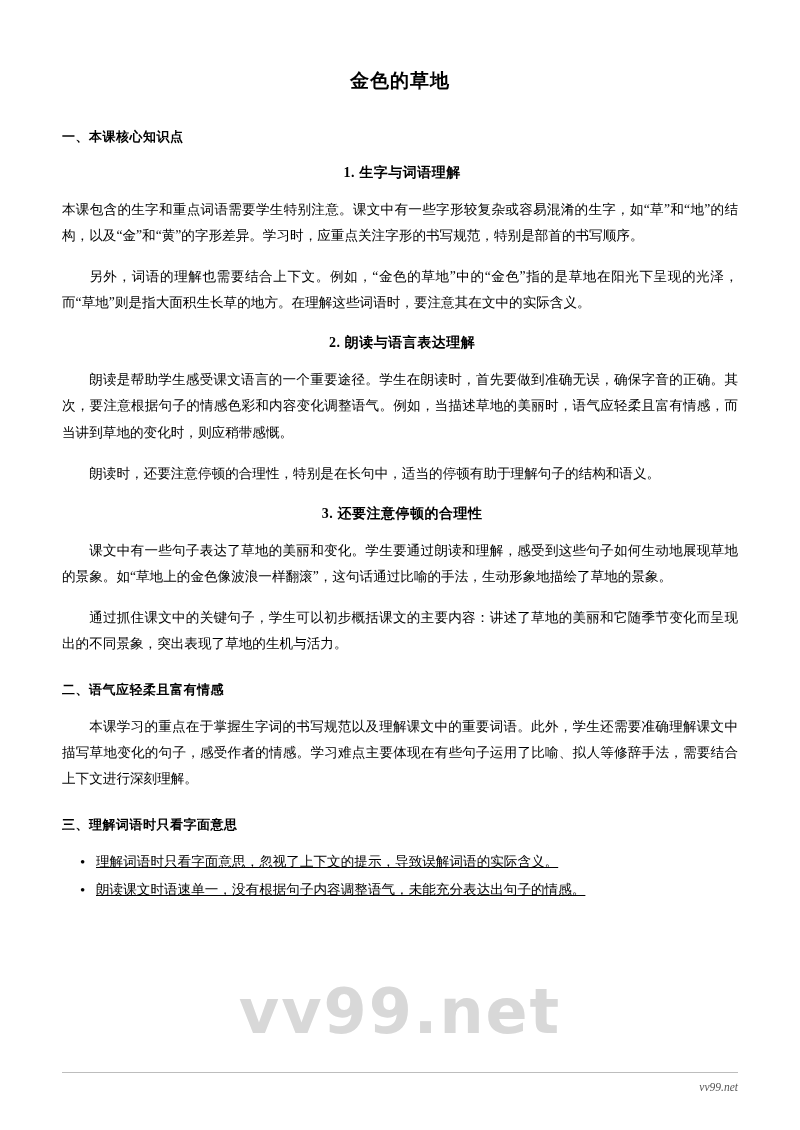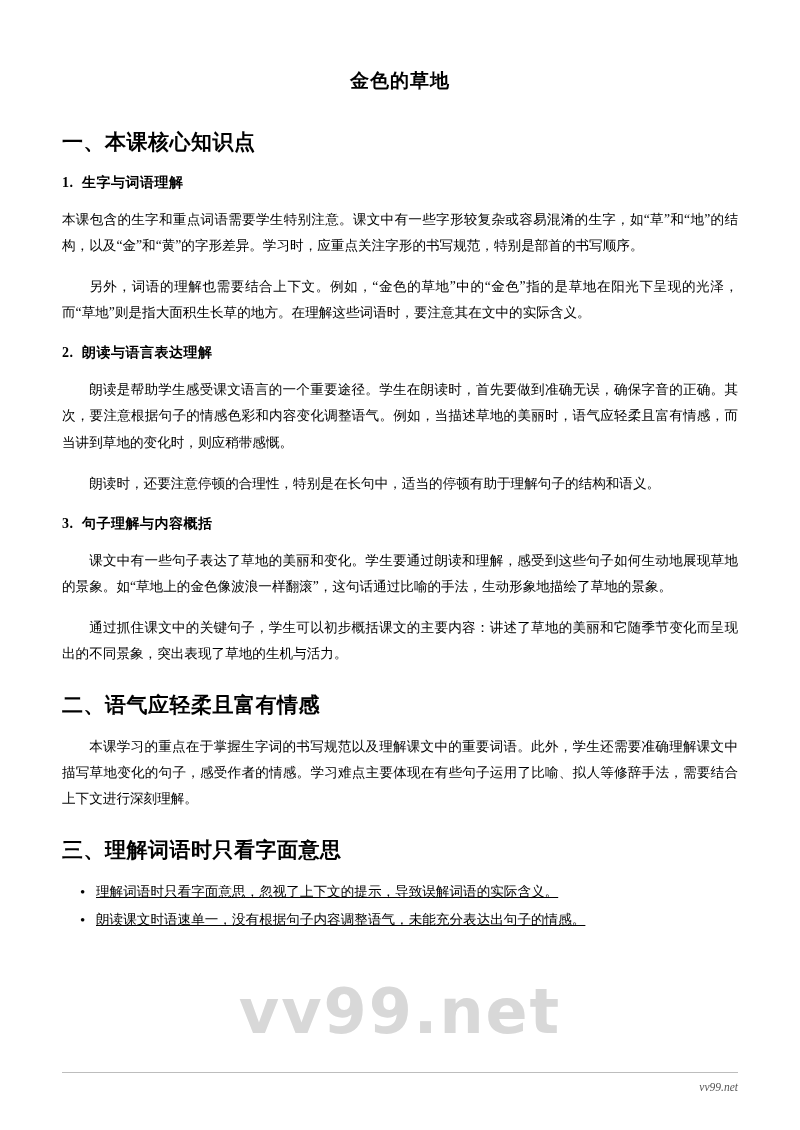--- a/index.html
+++ b/index.html
@@ -44,30 +44,31 @@
   }
   .doc-title {
     text-align: center;
     font-size: 19px;
     font-weight: bold;
     letter-spacing: 1px;
     margin: 16px 0 34px 0;
     font-family: "Liberation Serif", "DejaVu Serif", serif;
   }
   h2.section-h {
-    font-size: 21px;
+    font-size: 13px;
     font-weight: bold;
     margin: 24px 0 14px 0;
     letter-spacing: 0.5px;
   }
   h3.sub-h {
     font-size: 14px;
     font-weight: bold;
     margin: 18px 0 8px 0;
     letter-spacing: 0.5px;
+    text-align: center;
   }
   h3.sub-h .num {
     display: inline-block;
     min-width: 20px;
   }
   p.para {
     font-size: 13.6px;
     line-height: 1.92;
     margin: 15px 0 10px 0;
     text-align: justify;
@@ -131,21 +132,21 @@
     <p class="para">本课包含的生字和重点词语需要学生特别注意。课文中有一些字形较复杂或容易混淆的生字，如“草”和“地”的结构，以及“金”和“黄”的字形差异。学习时，应重点关注字形的书写规范，特别是部首的书写顺序。</p>
     <p class="para indent">另外，词语的理解也需要结合上下文。例如，“金色的草地”中的“金色”指的是草地在阳光下呈现的光泽，而“草地”则是指大面积生长草的地方。在理解这些词语时，要注意其在文中的实际含义。</p>
 
     <h3 class="sub-h">
       <span class="num">2.</span><span>朗读与语言表达理解</span>
     </h3>
     <p class="para indent">朗读是帮助学生感受课文语言的一个重要途径。学生在朗读时，首先要做到准确无误，确保字音的正确。其次，要注意根据句子的情感色彩和内容变化调整语气。例如，当描述草地的美丽时，语气应轻柔且富有情感，而当讲到草地的变化时，则应稍带感慨。</p>
     <p class="para indent">朗读时，还要注意停顿的合理性，特别是在长句中，适当的停顿有助于理解句子的结构和语义。</p>
 
     <h3 class="sub-h">
-      <span class="num">3.</span><span>句子理解与内容概括</span>
+      <span class="num">3.</span><span>还要注意停顿的合理性</span>
     </h3>
     <p class="para indent">课文中有一些句子表达了草地的美丽和变化。学生要通过朗读和理解，感受到这些句子如何生动地展现草地的景象。如“草地上的金色像波浪一样翻滚”，这句话通过比喻的手法，生动形象地描绘了草地的景象。</p>
     <p class="para indent">通过抓住课文中的关键句子，学生可以初步概括课文的主要内容：讲述了草地的美丽和它随季节变化而呈现出的不同景象，突出表现了草地的生机与活力。</p>
 
     <h2 class="section-h">二、语气应轻柔且富有情感</h2>
     <p class="para indent">本课学习的重点在于掌握生字词的书写规范以及理解课文中的重要词语。此外，学生还需要准确理解课文中描写草地变化的句子，感受作者的情感。学习难点主要体现在有些句子运用了比喻、拟人等修辞手法，需要结合上下文进行深刻理解。</p>
 
     <h2 class="section-h">三、理解词语时只看字面意思</h2>
     <ul class="bullets">
       <li>理解词语时只看字面意思，忽视了上下文的提示，导致误解词语的实际含义。</li>

